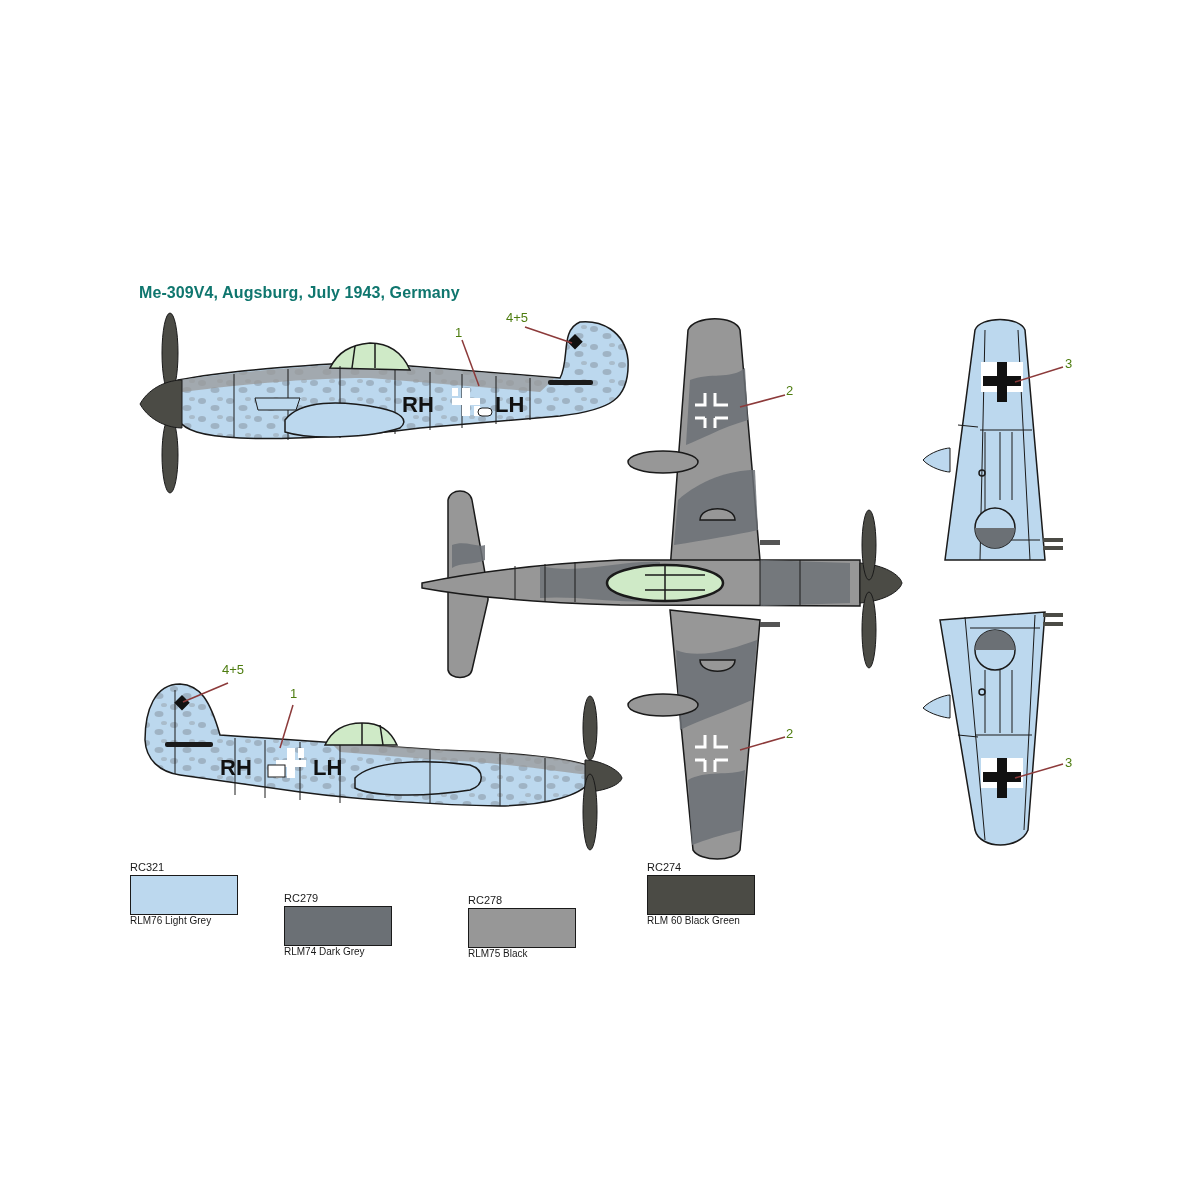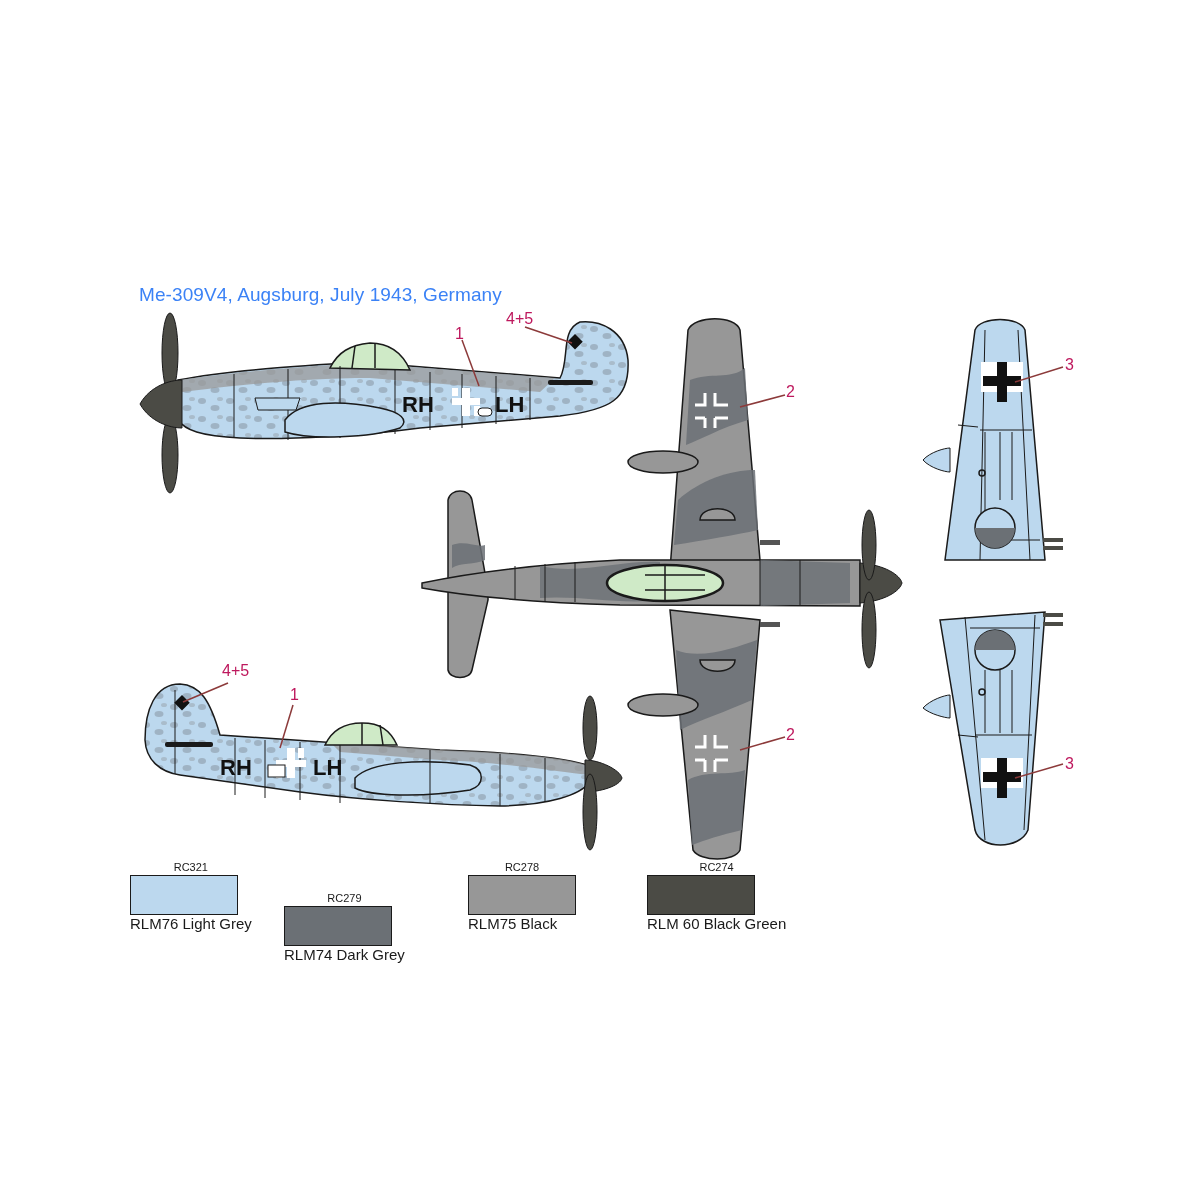--- a/index.html
+++ b/index.html
@@ -1,22 +1,22 @@
 <!DOCTYPE html>
 <html><head>
 <meta charset="utf-8">
 <style>
   html,body{margin:0;padding:0;background:#ffffff;}
   body{width:1200px;height:1200px;position:relative;overflow:hidden;font-family:"Liberation Sans",sans-serif;}
   .abs{position:absolute;}
-  .title{left:139px;top:284px;font-size:19px;color:#3b82f6;letter-spacing:0.1px;}
-  .callout{font-size:16px;color:#be185d;}
-  .swatch-code{font-size:11px;color:#1a1a1a;text-align:center;}
+  .title{left:139px;top:284px;font-size:16px;color:#0f766e;letter-spacing:0.1px;font-weight:bold;}
+  .callout{font-size:13px;color:#4d7c0f;}
+  .swatch-code{font-size:11px;color:#1a1a1a;}
   .swatch-box{width:108px;height:40px;border:1.5px solid #1a1a1a;box-sizing:border-box;}
-  .swatch-name{font-size:15px;color:#1a1a1a;white-space:nowrap;}
+  .swatch-name{font-size:10px;color:#1a1a1a;white-space:nowrap;}
   svg{position:absolute;left:0;top:0;}
   .code-letters{font-family:"Liberation Sans",sans-serif;font-weight:bold;font-size:22px;fill:#111;}
 </style>
 </head>
 <body>
 
 <div class="abs title">Me-309V4, Augsburg, July 1943, Germany</div>
 
 <svg width="1200" height="1200" viewBox="0 0 1200 1200">
   <defs>
@@ -247,21 +247,21 @@
 <div class="abs" style="left:130px;top:861px;">
   <div class="swatch-code">RC321</div>
   <div class="swatch-box" style="background:#bcd8ee;margin-top:2px;"></div>
   <div class="swatch-name">RLM76 Light Grey</div>
 </div>
 <div class="abs" style="left:284px;top:861px;margin-top:31px;">
   <div class="swatch-code">RC279</div>
   <div class="swatch-box" style="background:#6b7075;margin-top:2px;"></div>
   <div class="swatch-name">RLM74 Dark Grey</div>
 </div>
-<div class="abs" style="left:438px;top:861px;padding-left:30px;">
+<div class="abs" style="left:438px;top:894px;padding-left:30px;">
   <div class="swatch-code">RC278</div>
   <div class="swatch-box" style="background:#979797;margin-top:2px;"></div>
   <div class="swatch-name">RLM75 Black</div>
 </div>
 <div class="abs" style="left:623px;top:861px;margin-left:24px;">
   <div class="swatch-code">RC274</div>
   <div class="swatch-box" style="background:#4b4b45;margin-top:2px;"></div>
   <div class="swatch-name">RLM 60 Black Green</div>
 </div>
 

